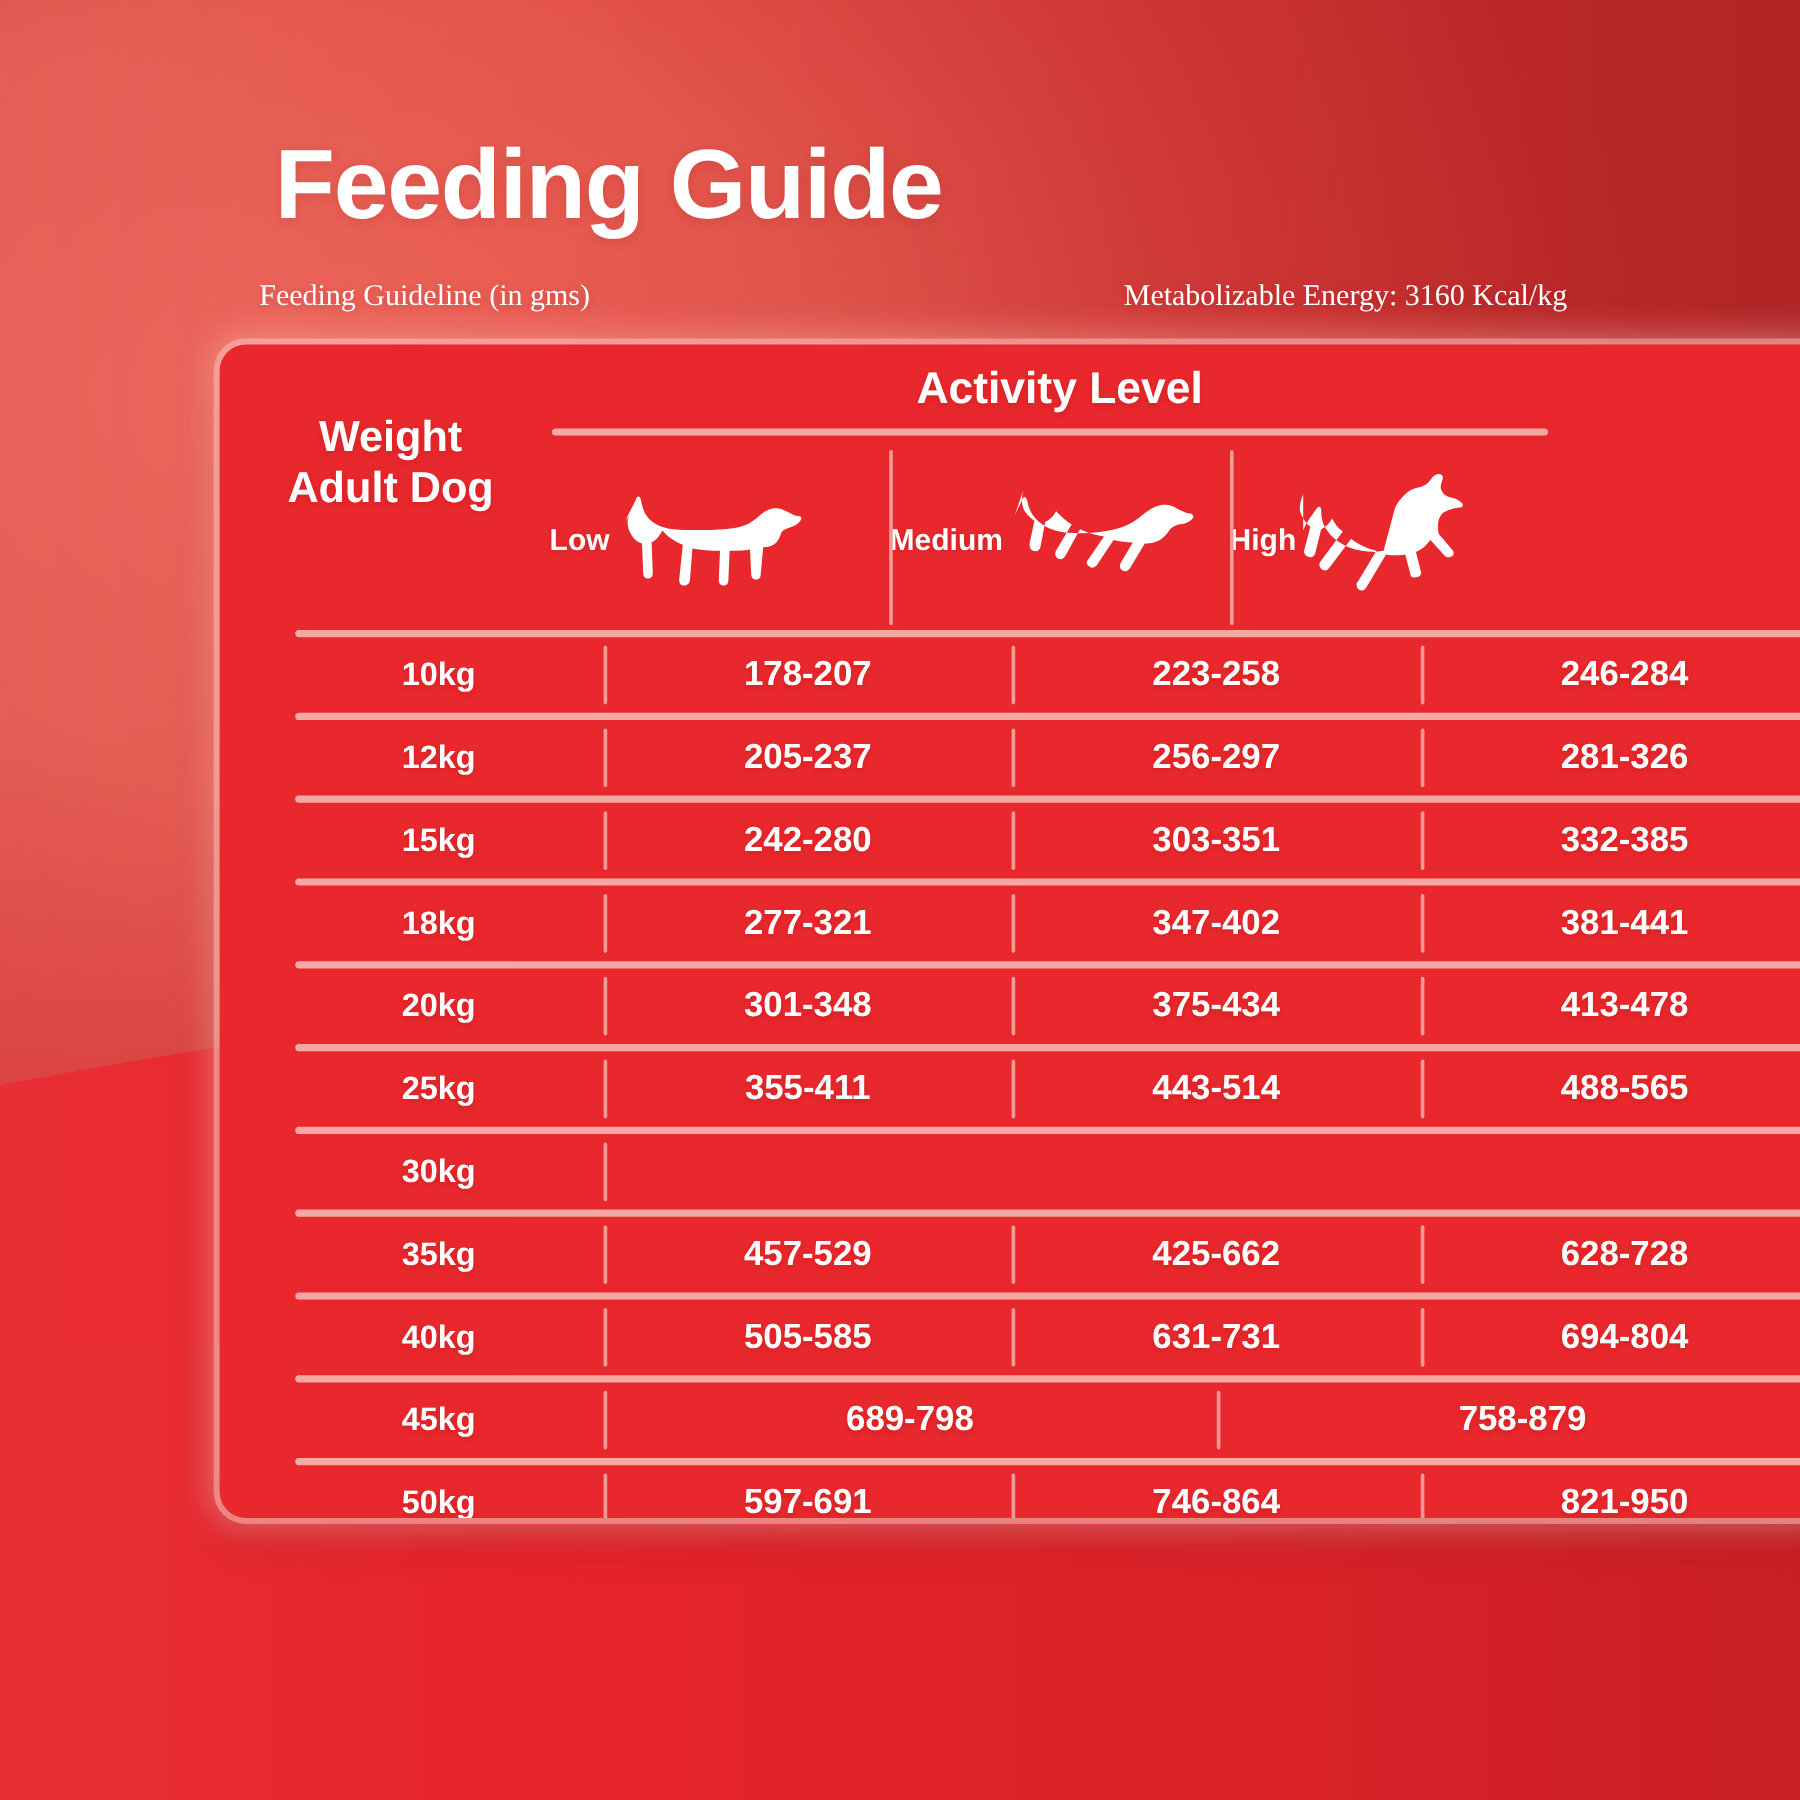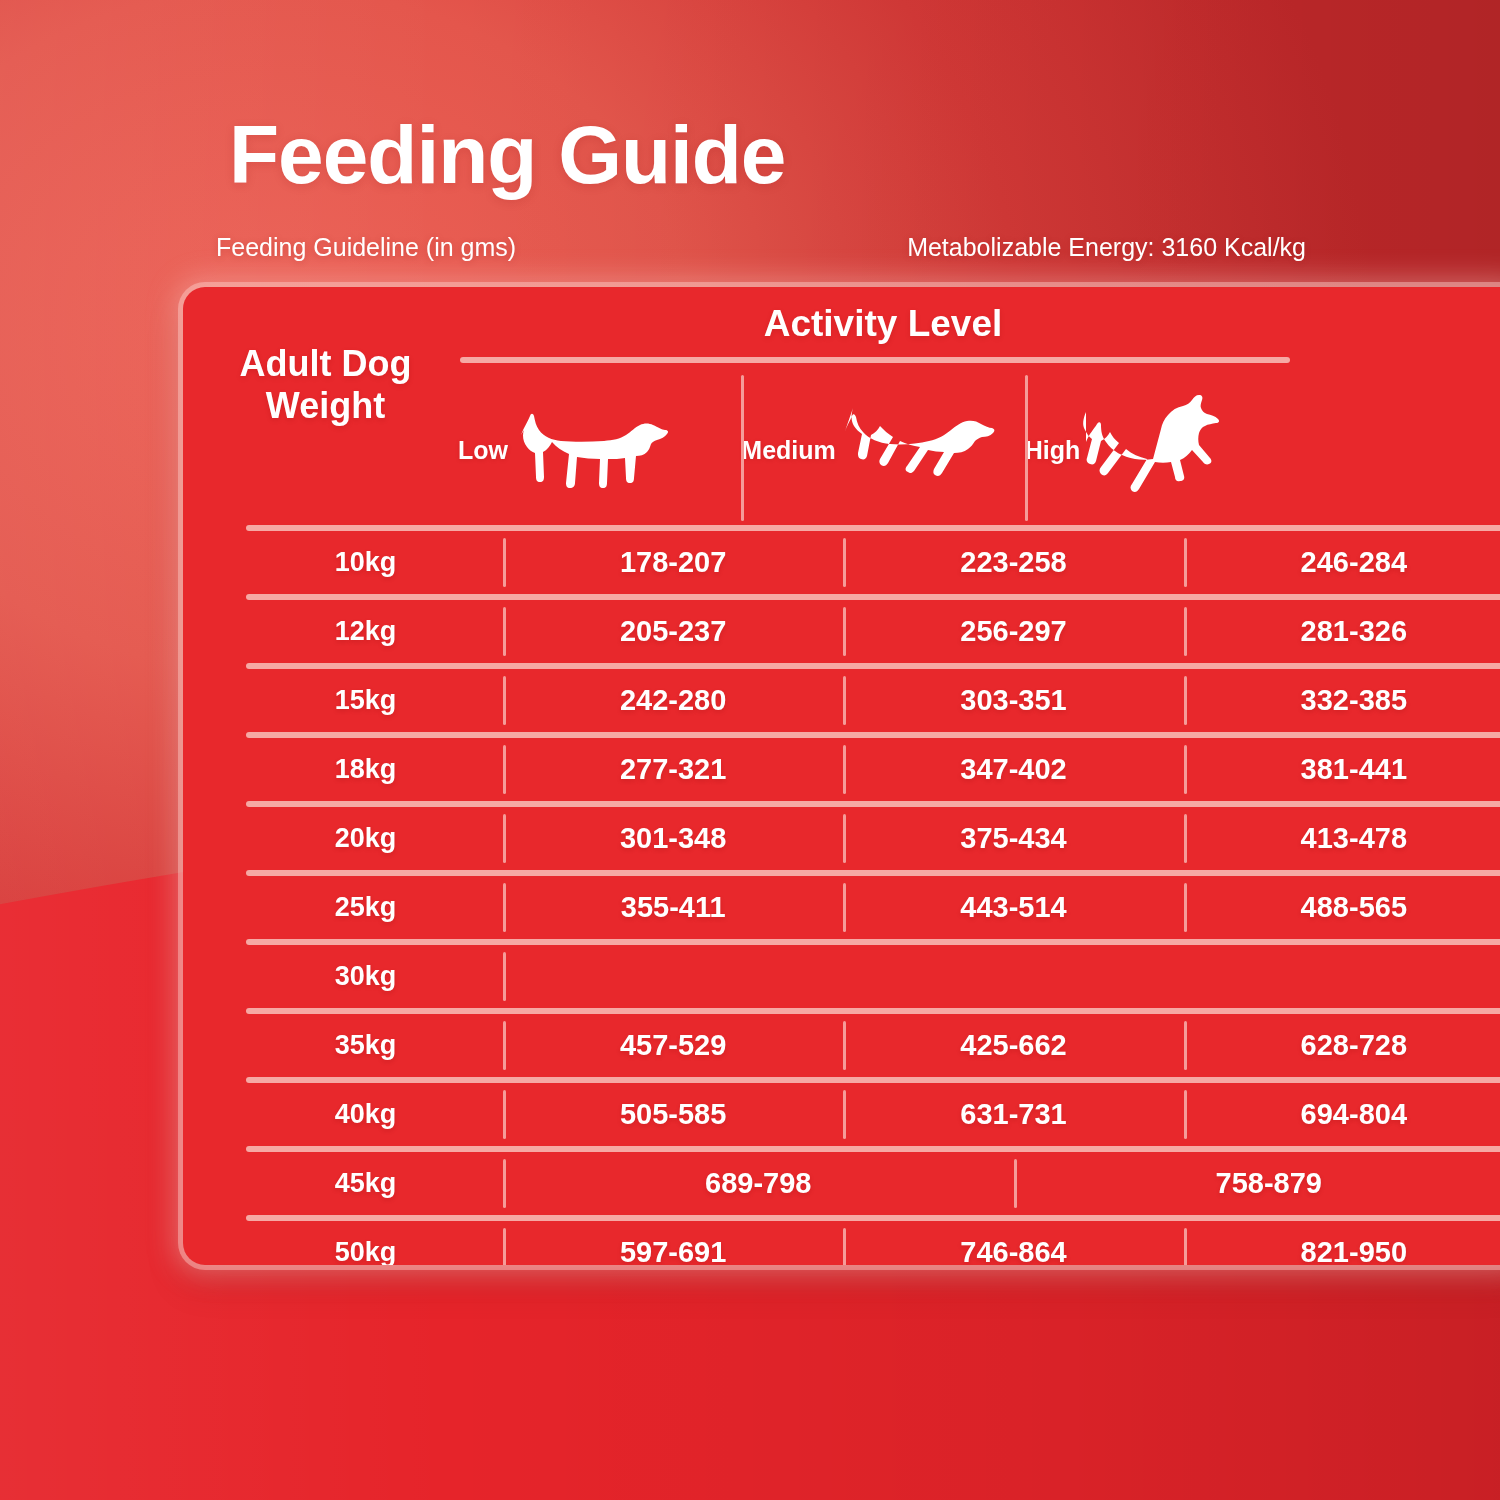--- a/index.html
+++ b/index.html
@@ -43,21 +43,21 @@
   
   .header { position:absolute; left:216px; top:112px; width:1110px;margin-left:13px; }
   .title {
     font-size:82px; font-weight:700; color:#ffffff;
     letter-spacing:-1px; line-height:1.05;
     text-shadow:0 2px 10px rgba(150,20,20,.18);
   }
   .subrow {
     position:absolute; left:216px; top:233px;
     width:1090px;
-    display:flex; justify-content:space-between; align-items:baseline;
+    display:flex; justify-content:space-between; align-items:baseline;font-family:Liberation Serif, serif;
   }
   .sub {
     font-size:25px; color:#ffffff; font-weight:400;
     text-shadow:0 1px 6px rgba(150,20,20,.25);
   }
 
   
   .card {
     position:absolute;
     left:183px; top:287px;
@@ -164,22 +164,22 @@
     <div class="sub">Metabolizable Energy: 3160 Kcal/kg</div>
   </div>
 
   <div class="card">
 
     <div class="card-head">
       <div class="activity-title">Activity Level</div>
       <div class="activity-rule"></div>
 
       <div class="weight-head">
+        <div>Weight</div>
         <div>Adult Dog</div>
-        <div>Weight</div>
       </div>
 
       <div class="lvl-cols">
 
         <div class="lvl-col">
           <div class="lvl-label">Low</div>
           <div class="lvl-icon">
             <svg width="160" height="112" viewBox="0 0 160 112">
               <path fill="#ffffff" d="M13 44c3-8 7-14 9-19 1-3 3-3 4 0 1 5 2 10 5 14 5 7 13 10 22 11 12 1 28 1 43 0 9-1 16-2 22-6 5-3 9-8 14-10 4-2 9-2 13 0 5 2 9 5 12 5 3 0 4 2 2 4-2 3-6 5-10 6-3 1-5 2-6 4-1 3-2 6-4 8-3 3-7 4-11 4l-2 22c0 3-1 5-4 5-3 0-4-2-4-5l-1-20c-5 1-11 1-17 1l-1 24c0 3-1 5-4 5-3 0-4-2-4-5l1-24c-8 0-16-1-23-2l-2 26c0 3-2 5-5 5-3 0-4-2-4-5l3-29c-7-3-13-7-17-12-2 4-5 8-9 10l1 25c0 3-1 5-4 5-3 0-4-2-4-5l-1-24c-3-1-6-3-8-6-4-5-5-12-3-17z"></path>
             </svg>

